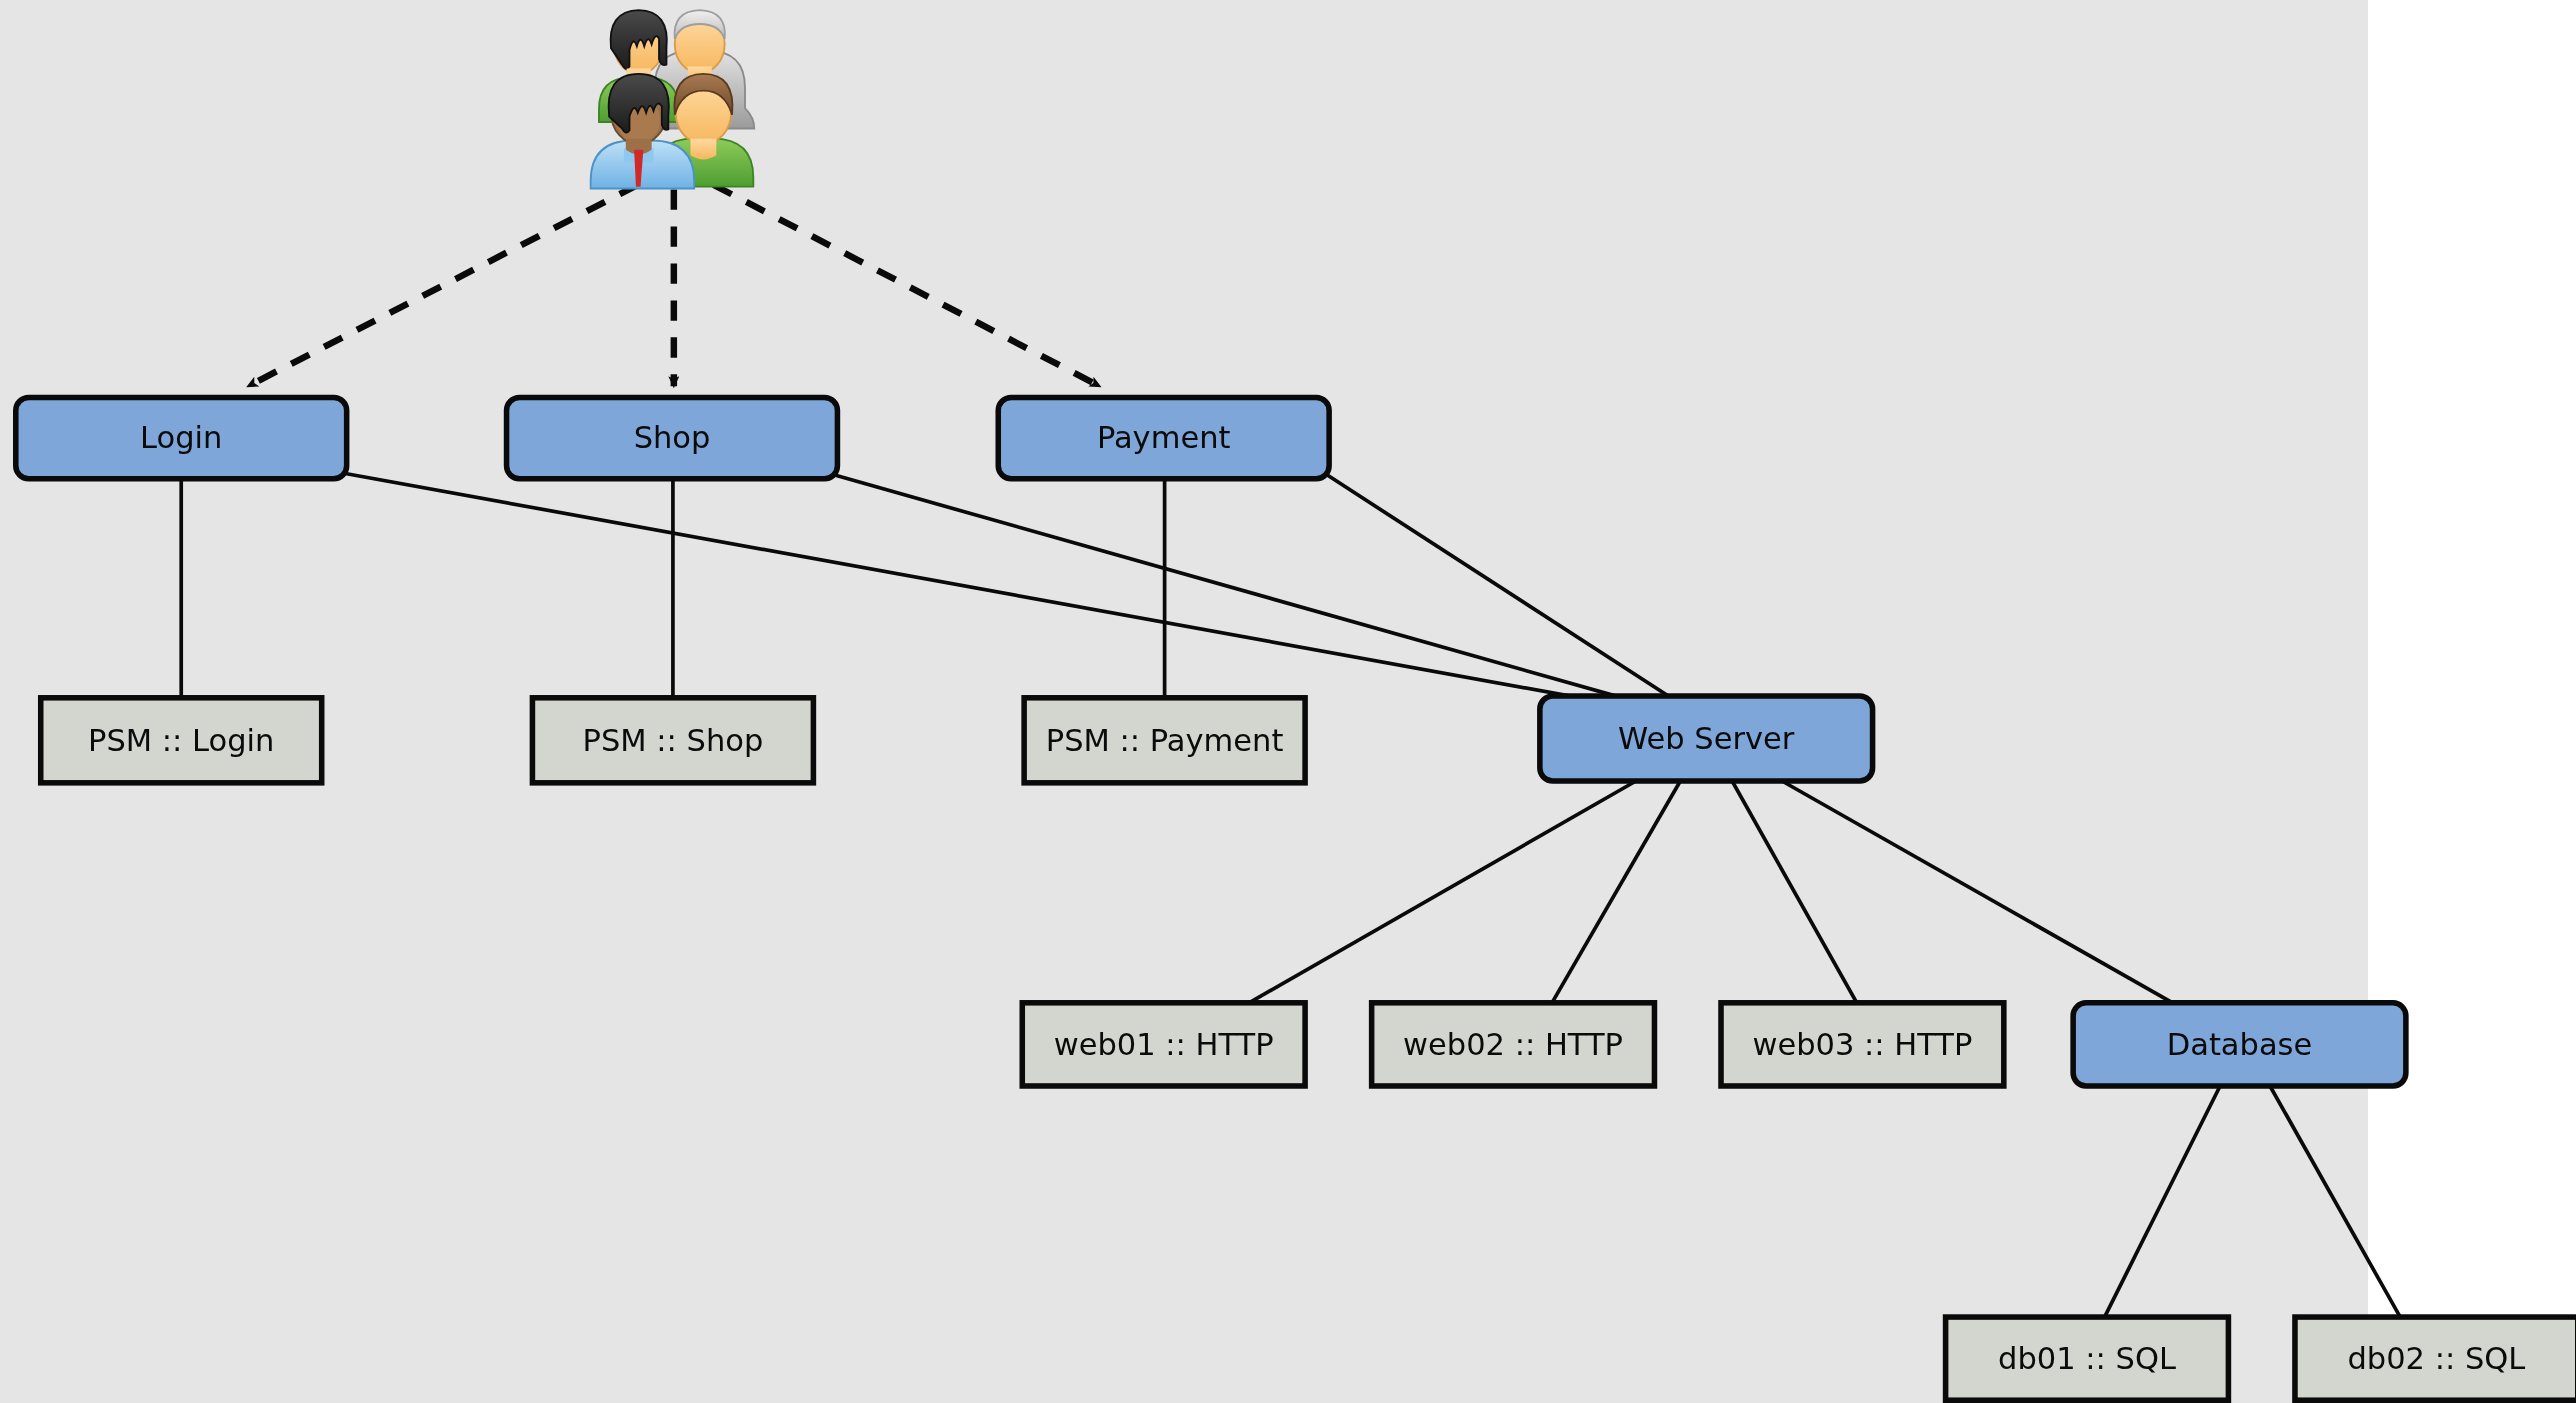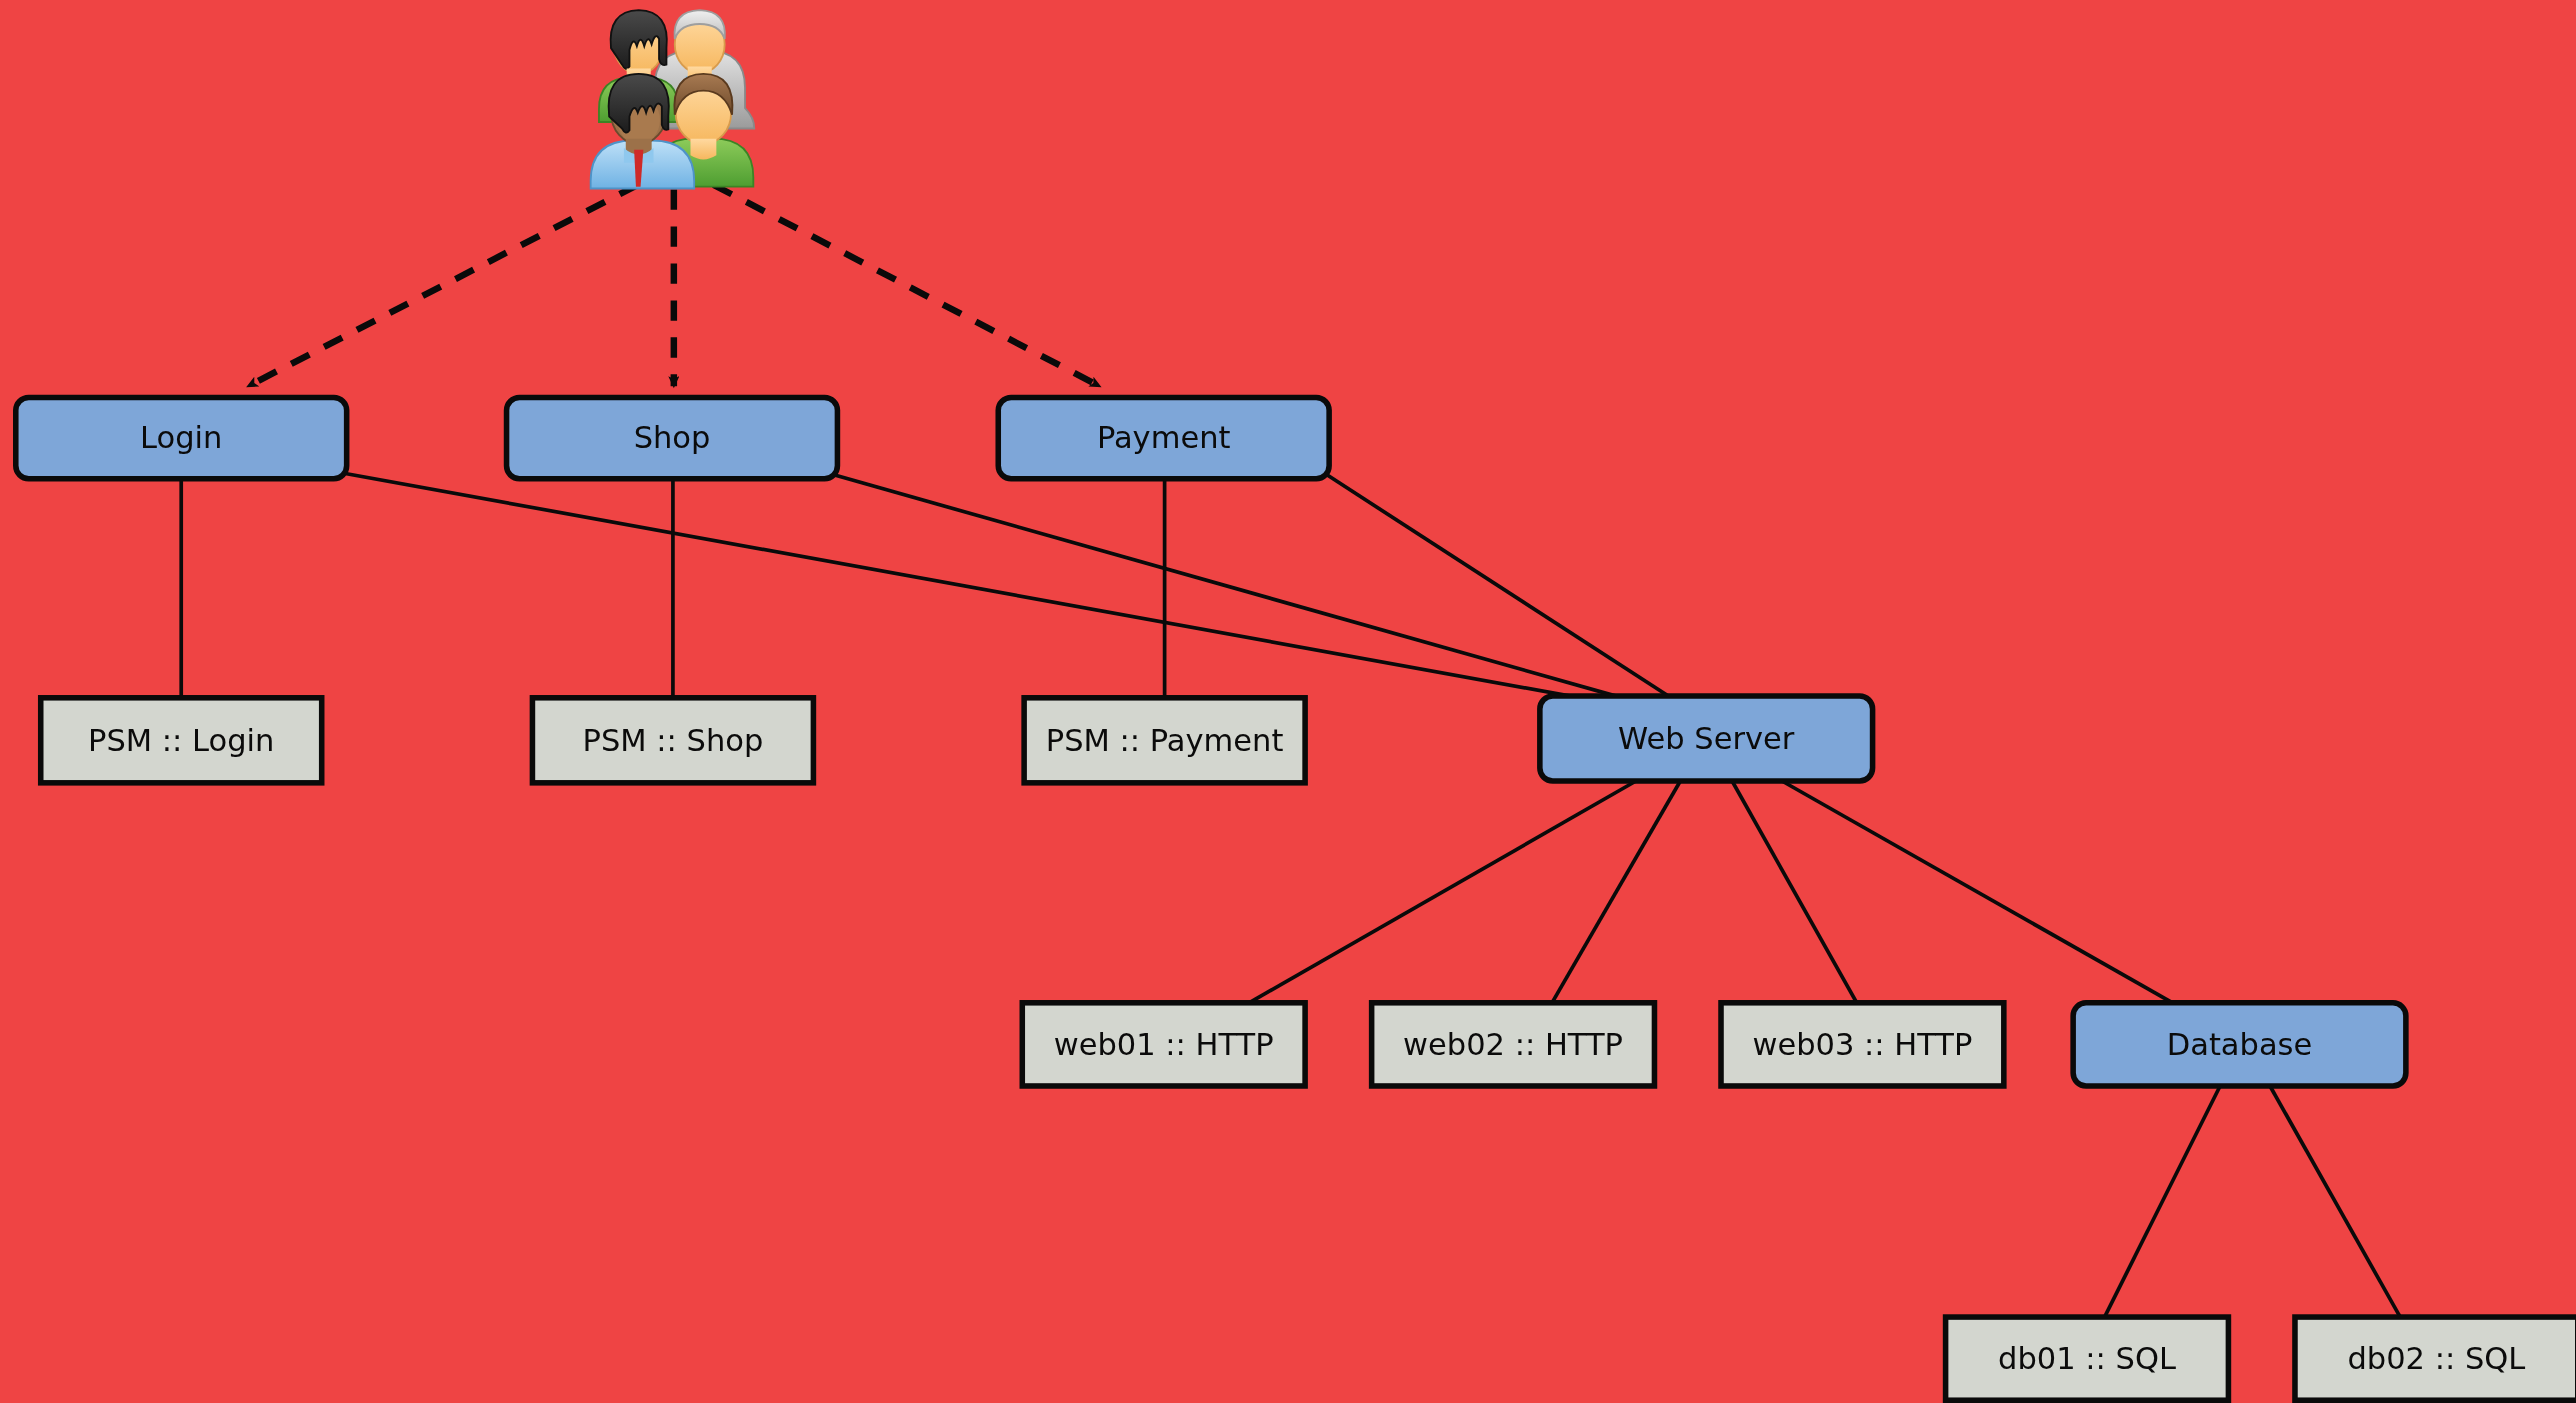--- a/index.html
+++ b/index.html
@@ -8,23 +8,23 @@
     background: #ffffff;
   }
   body {
     width: 2576px;
     height: 1403px;
     font-family: "DejaVu Sans", sans-serif;
     overflow: hidden;
   }
   #diagram-root {
     position: relative;
-    width: 2576px;
+    width: 2368px;
     height: 1403px;
-    background: #ef4444;
+    background: #e5e5e5;
   }
   svg.layer {
     position: absolute;
     top: 0; left: 0;
     width: 2576px;
     height: 1403px;
   }
   .node-label {
     font-family: "DejaVu Sans", sans-serif;
     font-size: 33px;

